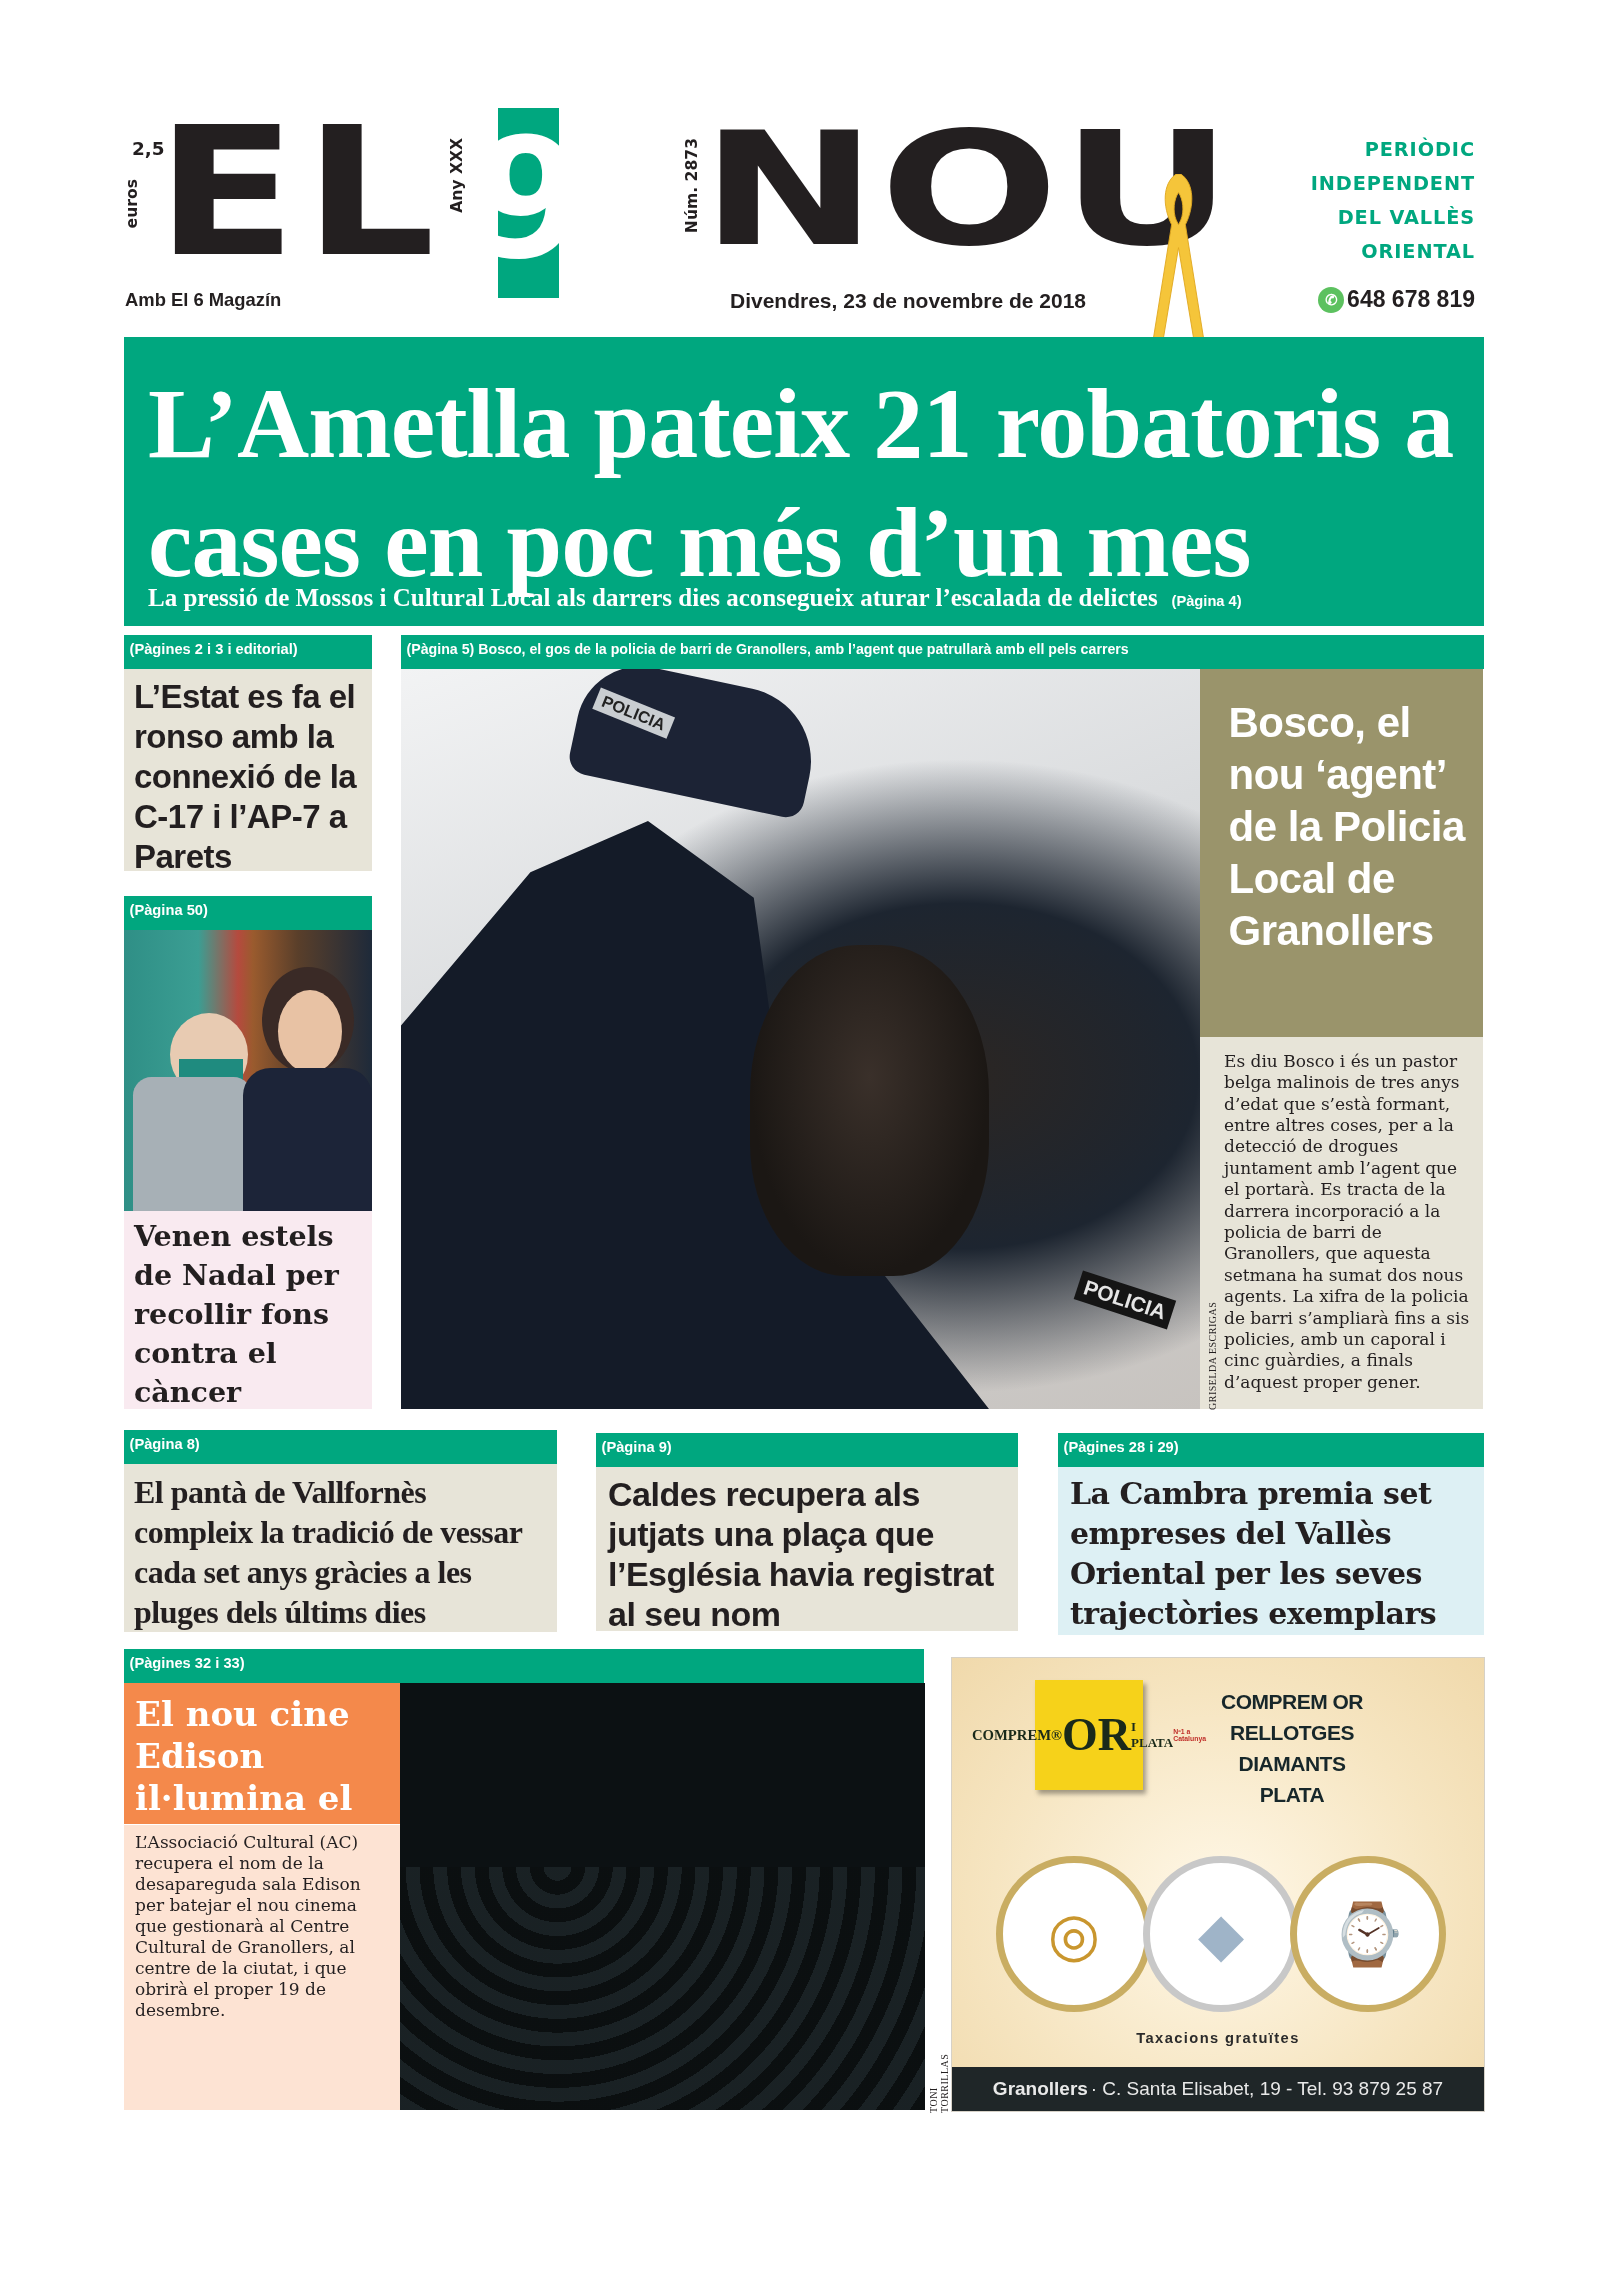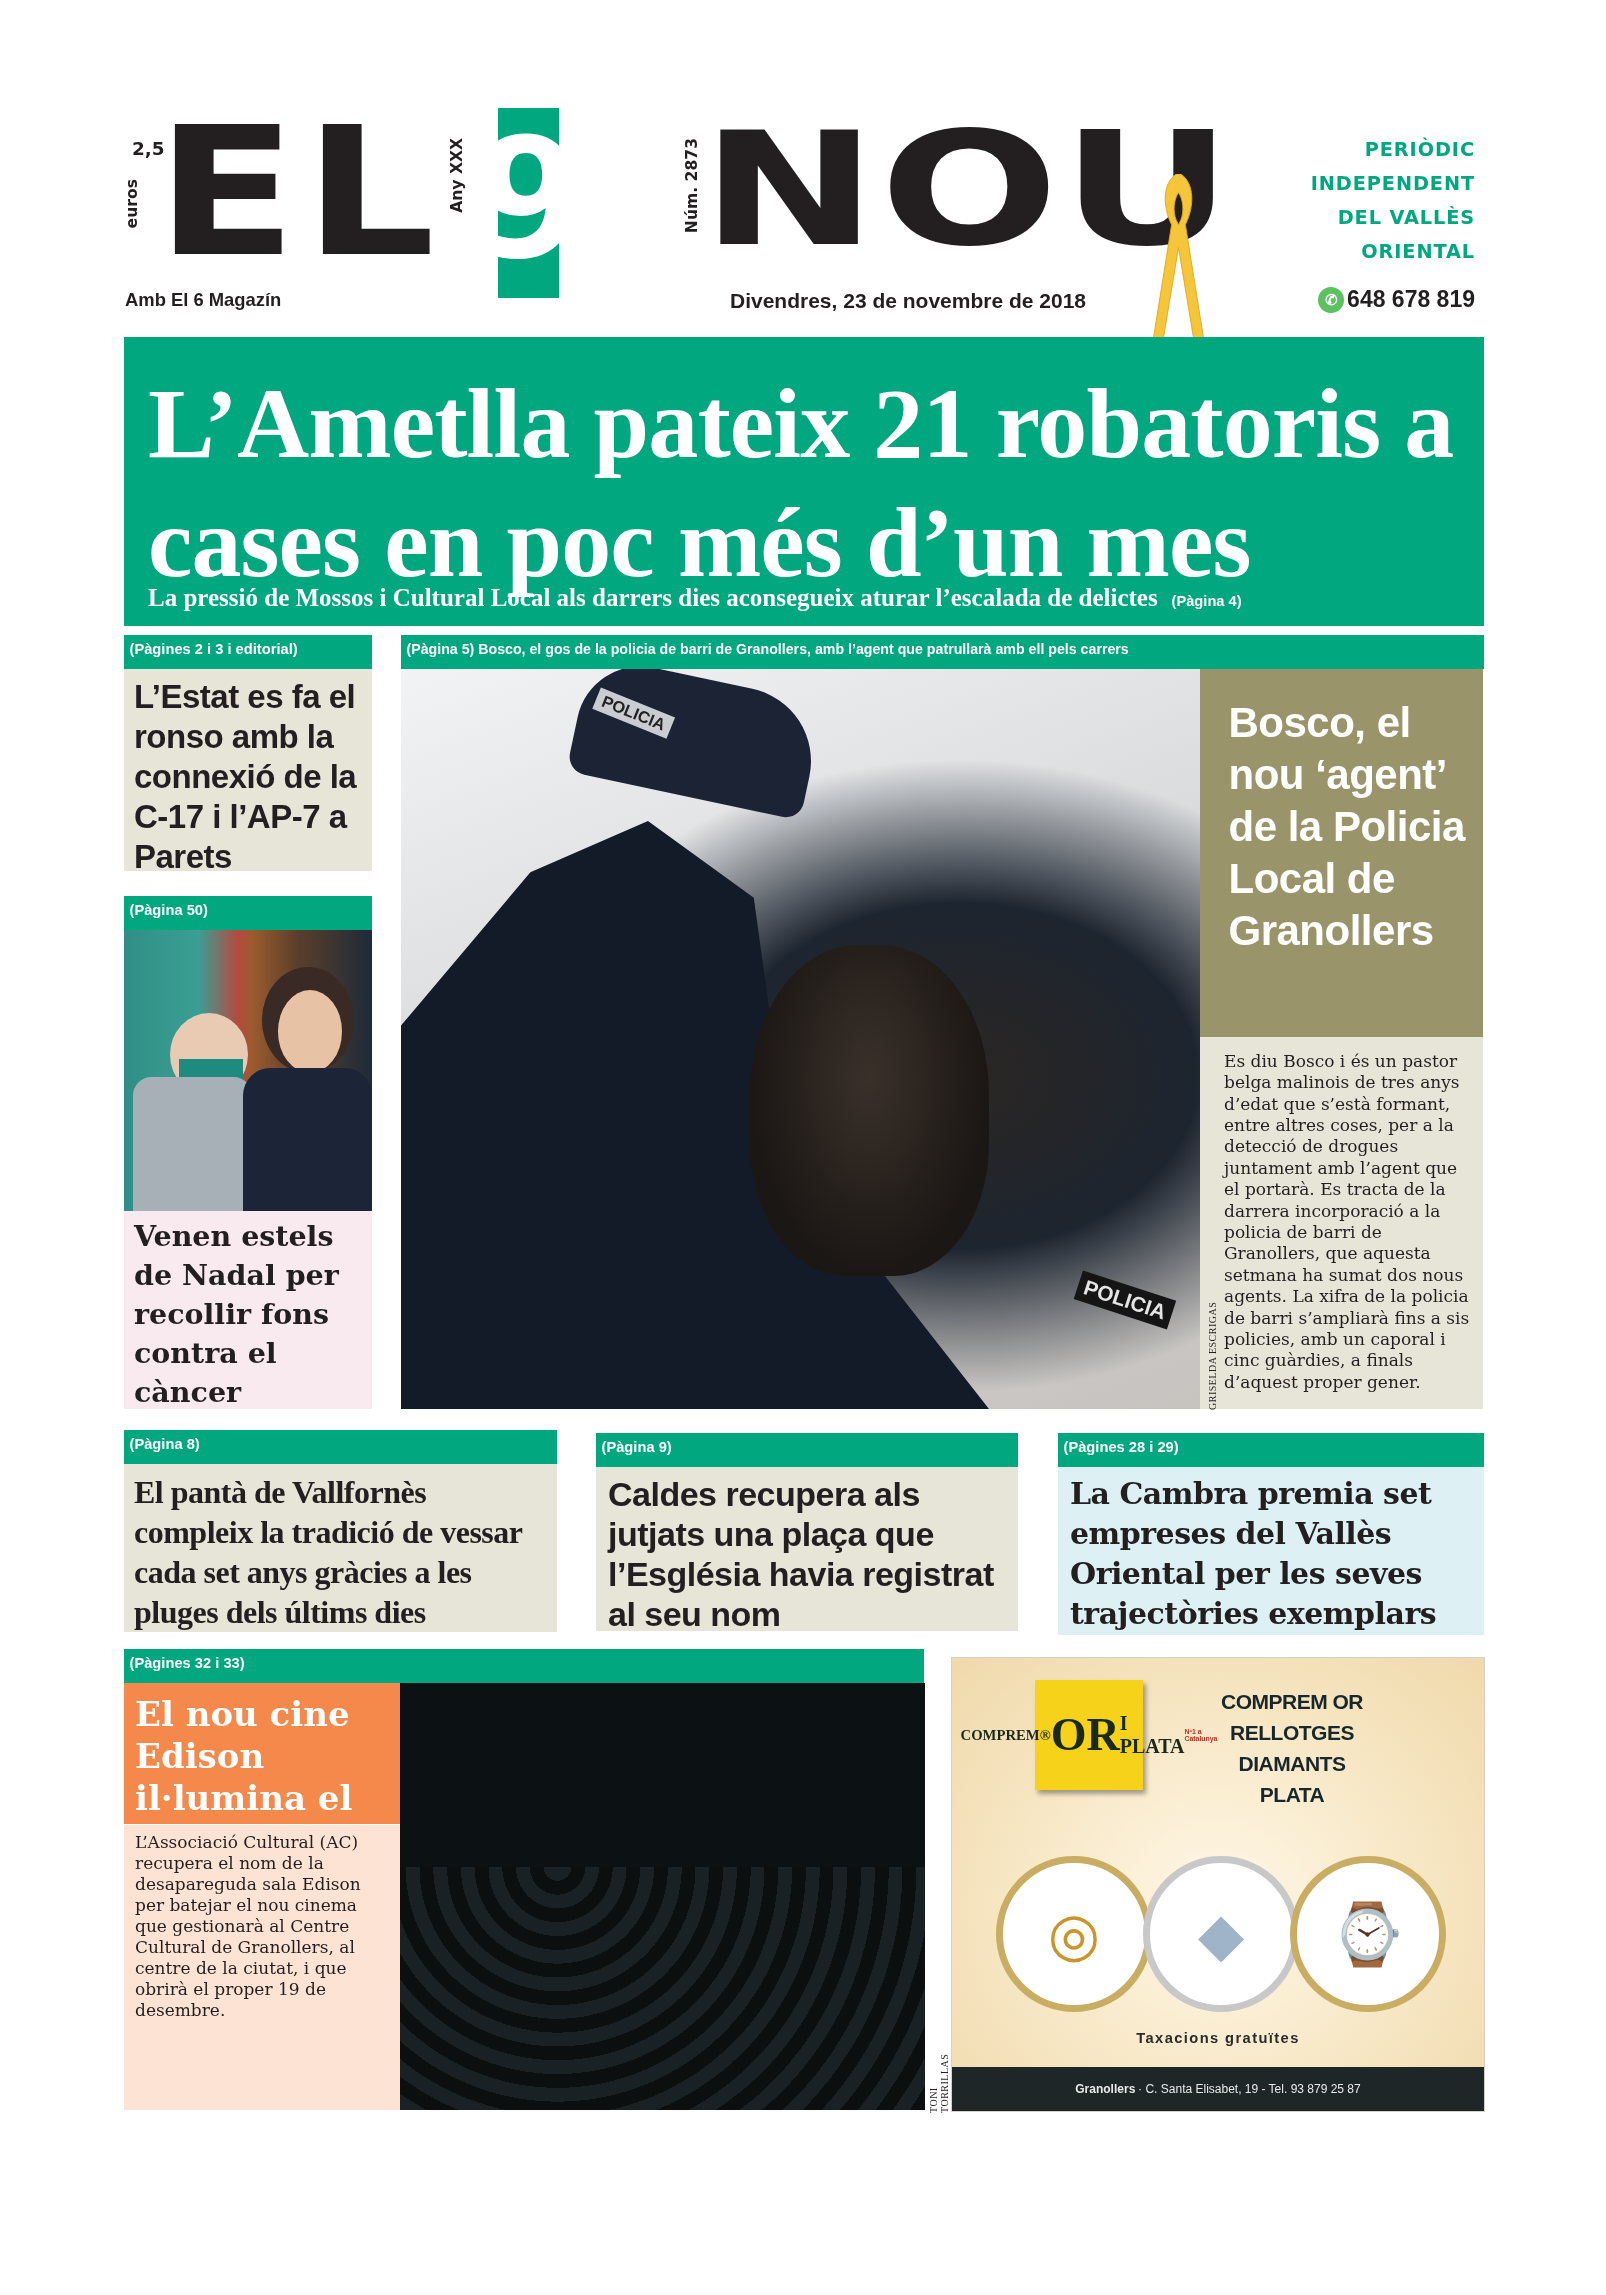--- a/index.html
+++ b/index.html
@@ -72,28 +72,28 @@
   .screen { position:absolute; left: 139px; top: 27.6px; width: 257px; height: 124px; background: linear-gradient(90deg,#c3a06d 0%,#a8793f 30%,#6a5636 55%,#8a9070 80%,#7d8a66 100%); border: 4.6px solid #1d2526; }
   .screen-title { position:absolute; right: 13.8px; top: 41px; color:#fff; font-size: 11px; font-weight: 700; text-align:right; line-height: 12px; }
   .audience { position:absolute; left: 0; top: 184px; width: 100%; height: 243px; background: repeating-radial-gradient(circle at 30% 0%, #1b2326 0 13.8px, #0b0f10 13.8px 27.6px); opacity: .9; }
   .credit7 { left: 928px; top: 2030px; height: 83px; }
 
   
   .ad { left: 951px; top: 1657px; width: 534px; height: 455px; background: radial-gradient(ellipse at 50% 55%, #fff8e8 0%, #f6e5c1 60%, #f0d9ab 100%); border: 0.9px solid #d6d1c7; }
   .ad-logo { position:absolute; left: 83px; top: 22px; width: 108px; height: 110px; background: #f6d21a; box-shadow: 2.8px 3.7px 4.6px rgba(0,0,0,.35); display:flex; flex-direction:row; align-items:center; justify-content:center; font-family:"Liberation Serif",serif; }
   .ad-logo .l1 { font-size: 14.7px; font-weight:700; color:#1a2a1a; }
   .ad-logo .l2 { font-size: 46px; font-weight:700; color:#1a2a1a; line-height: 46px; }
-  .ad-logo .l3 { font-size: 20px; font-weight:700; color:#1a2a1a; }
+  .ad-logo .l3 { font-size: 13px; font-weight:700; color:#1a2a1a; }
   .ad-logo .l4 { font-size: 6.9px; color:#c0302a; font-family:"Liberation Sans",sans-serif; font-weight:700; }
   .ad-lines { position:absolute; left: 239px; top: 27.6px; width: 202px; text-align:center; font-weight: 900; font-size: 21px; line-height: 31px; color:#17272a; letter-spacing: -0.5px; }
   .ad-circles { position:absolute; left: 44px; top: 198px; width: 450px; height: 156px; }
   .circ { position:absolute; top: 0; width: 156px; height: 156px; border-radius: 50%; background: #ffffff; border: 7.4px solid #c9ad62; display:flex; align-items:center; justify-content:center; font-size: 60px; }
   .circ.silver { border-color: #c8c8c8; }
   .ad-tax { position:absolute; left: 0; width: 100%; top: 372px; text-align:center; font-size: 14.7px; font-weight: 700; letter-spacing: 1.4px; color:#2b2b2b; }
-  .ad-foot { position:absolute; left: 0; bottom: 0; width: 100%; height: 44px; background:#1f2628; color:#e9e9e9; font-size: 12px; display:flex; align-items:center; justify-content:center; }
+  .ad-foot { position:absolute; left: 0; bottom: 0; width: 100%; height: 44px; background:#1f2628; color:#e9e9e9; font-size: 19px; display:flex; align-items:center; justify-content:center; }
   .ad-foot b { font-weight: 900; margin-right: 2.8px; }
 </style>
 </head>
 <body>
 
 <div class="abs price-num">2,5</div>
 <div class="abs vert price-unit">euros</div>
 
 <div class="abs" style="left:0;top:0;width:1240px;height:331px;">
   <div class="abs logo-el">EL</div>

